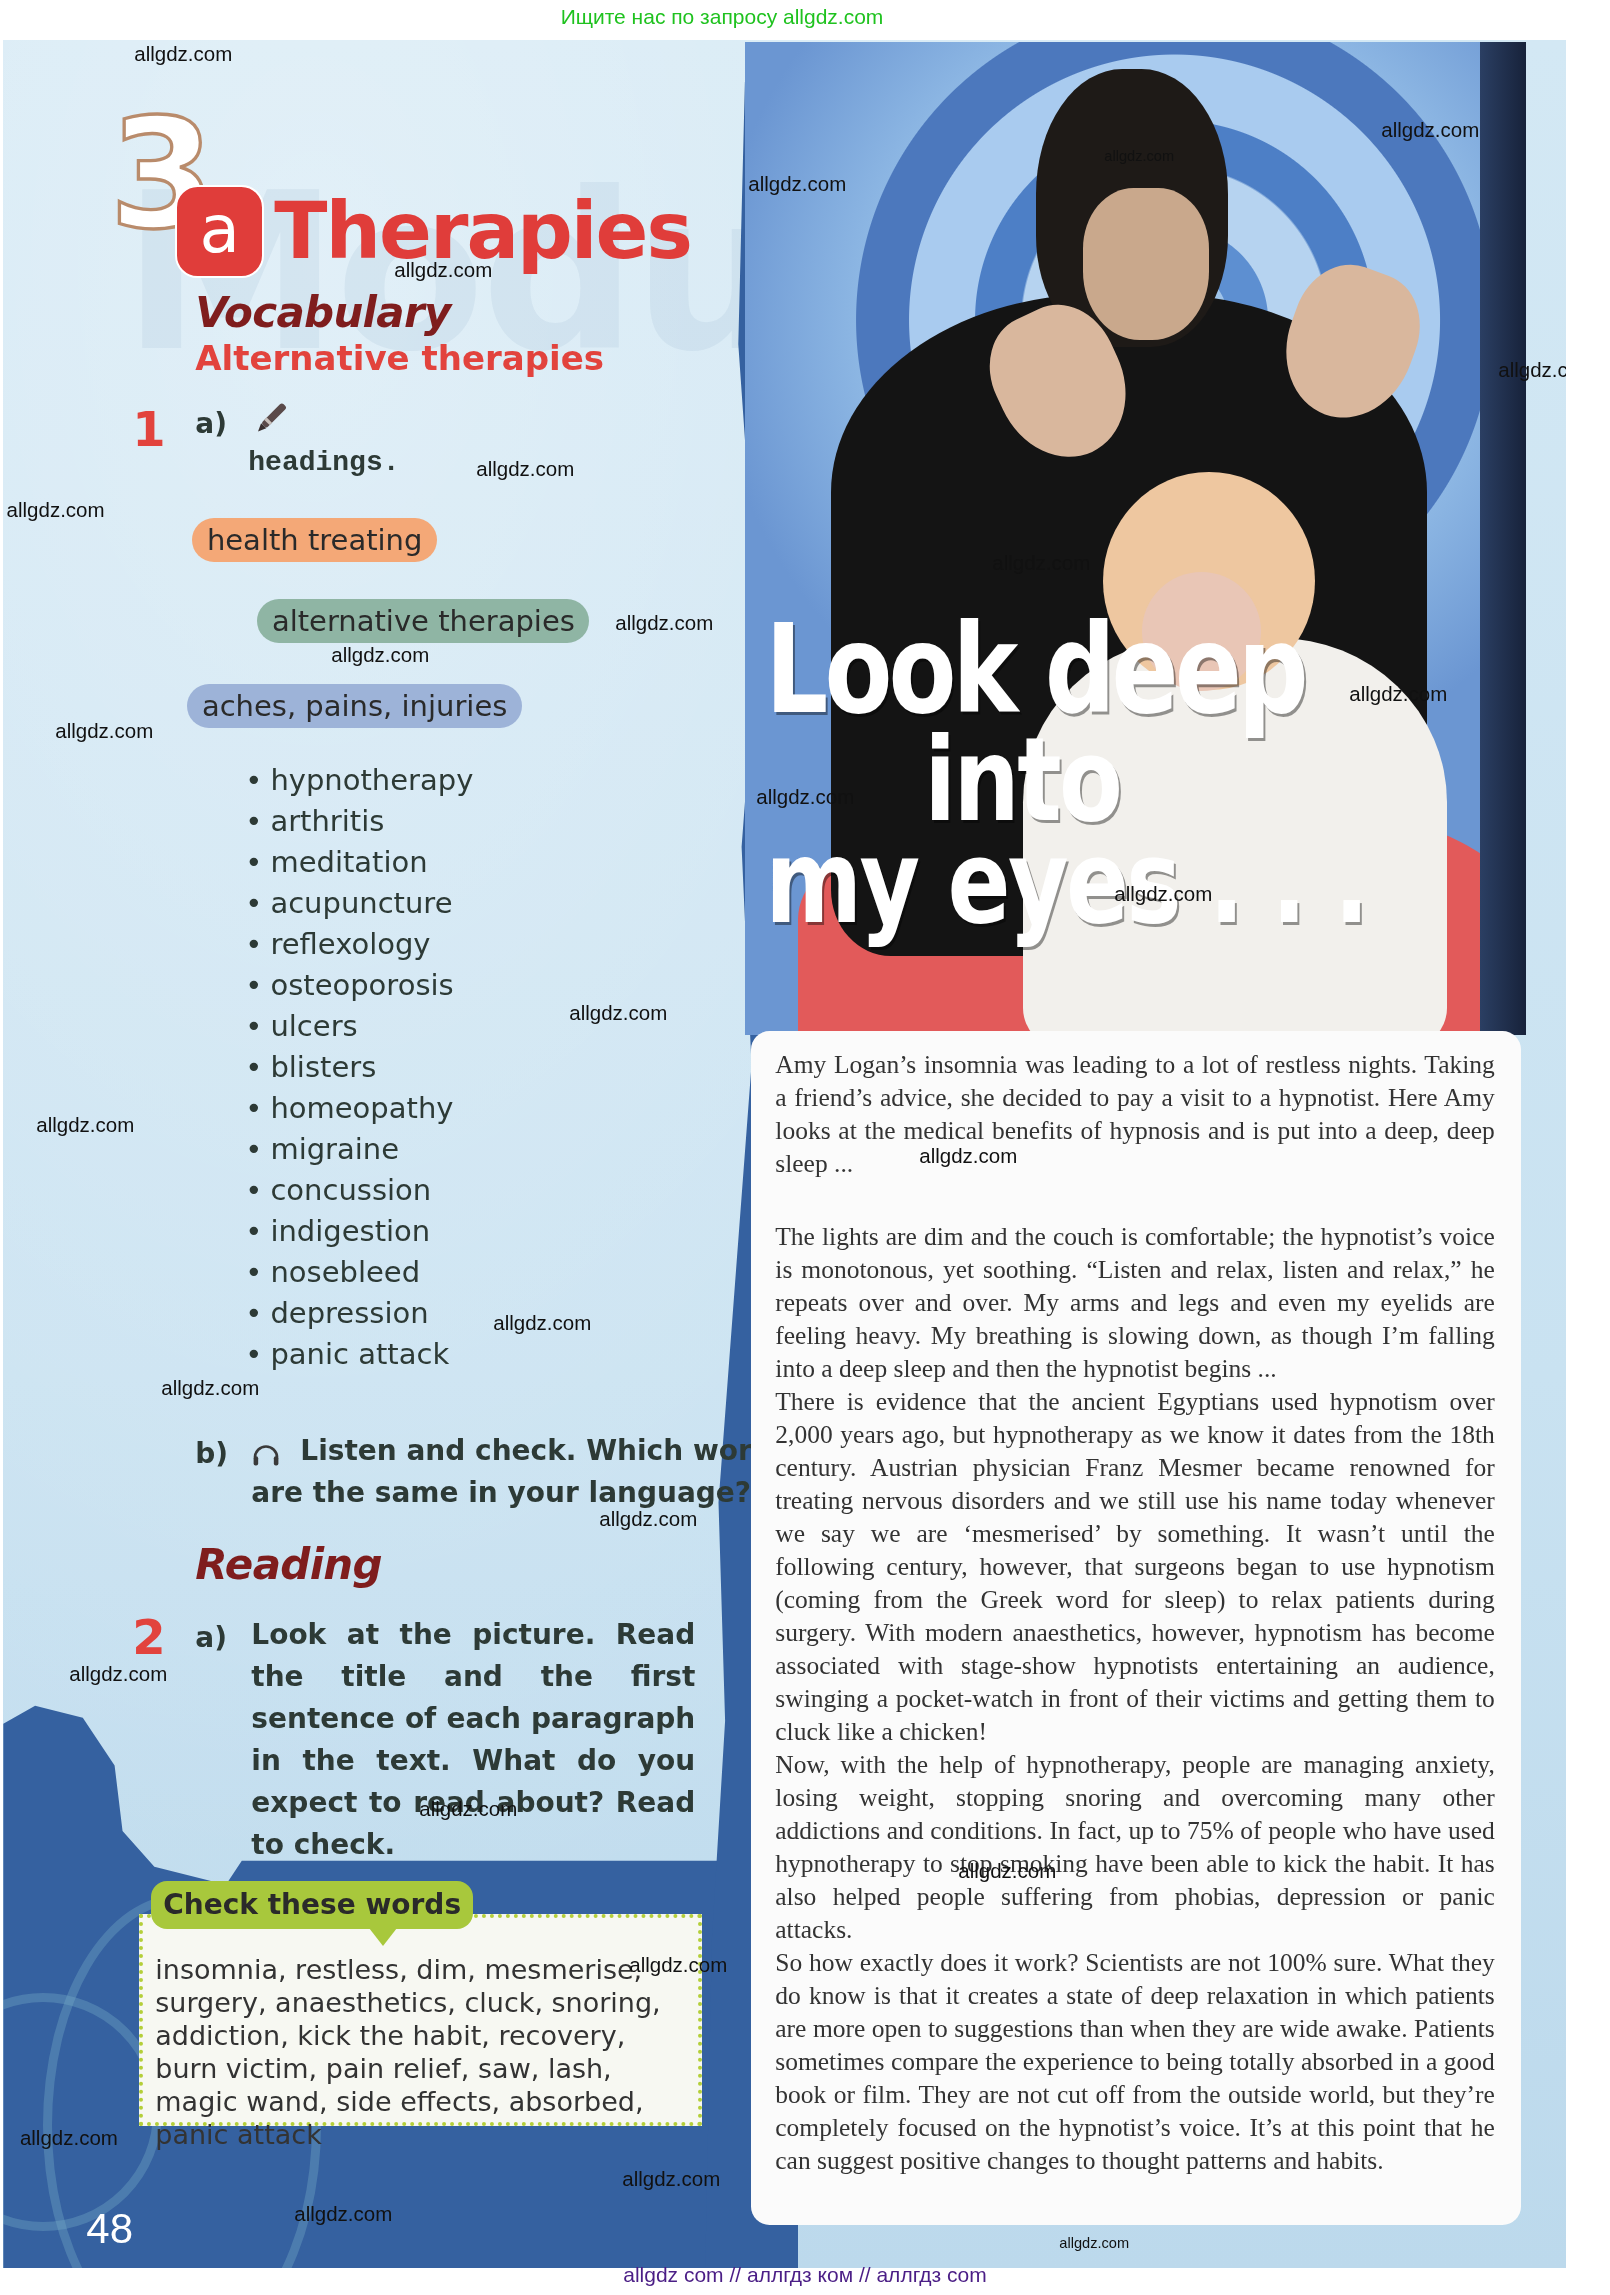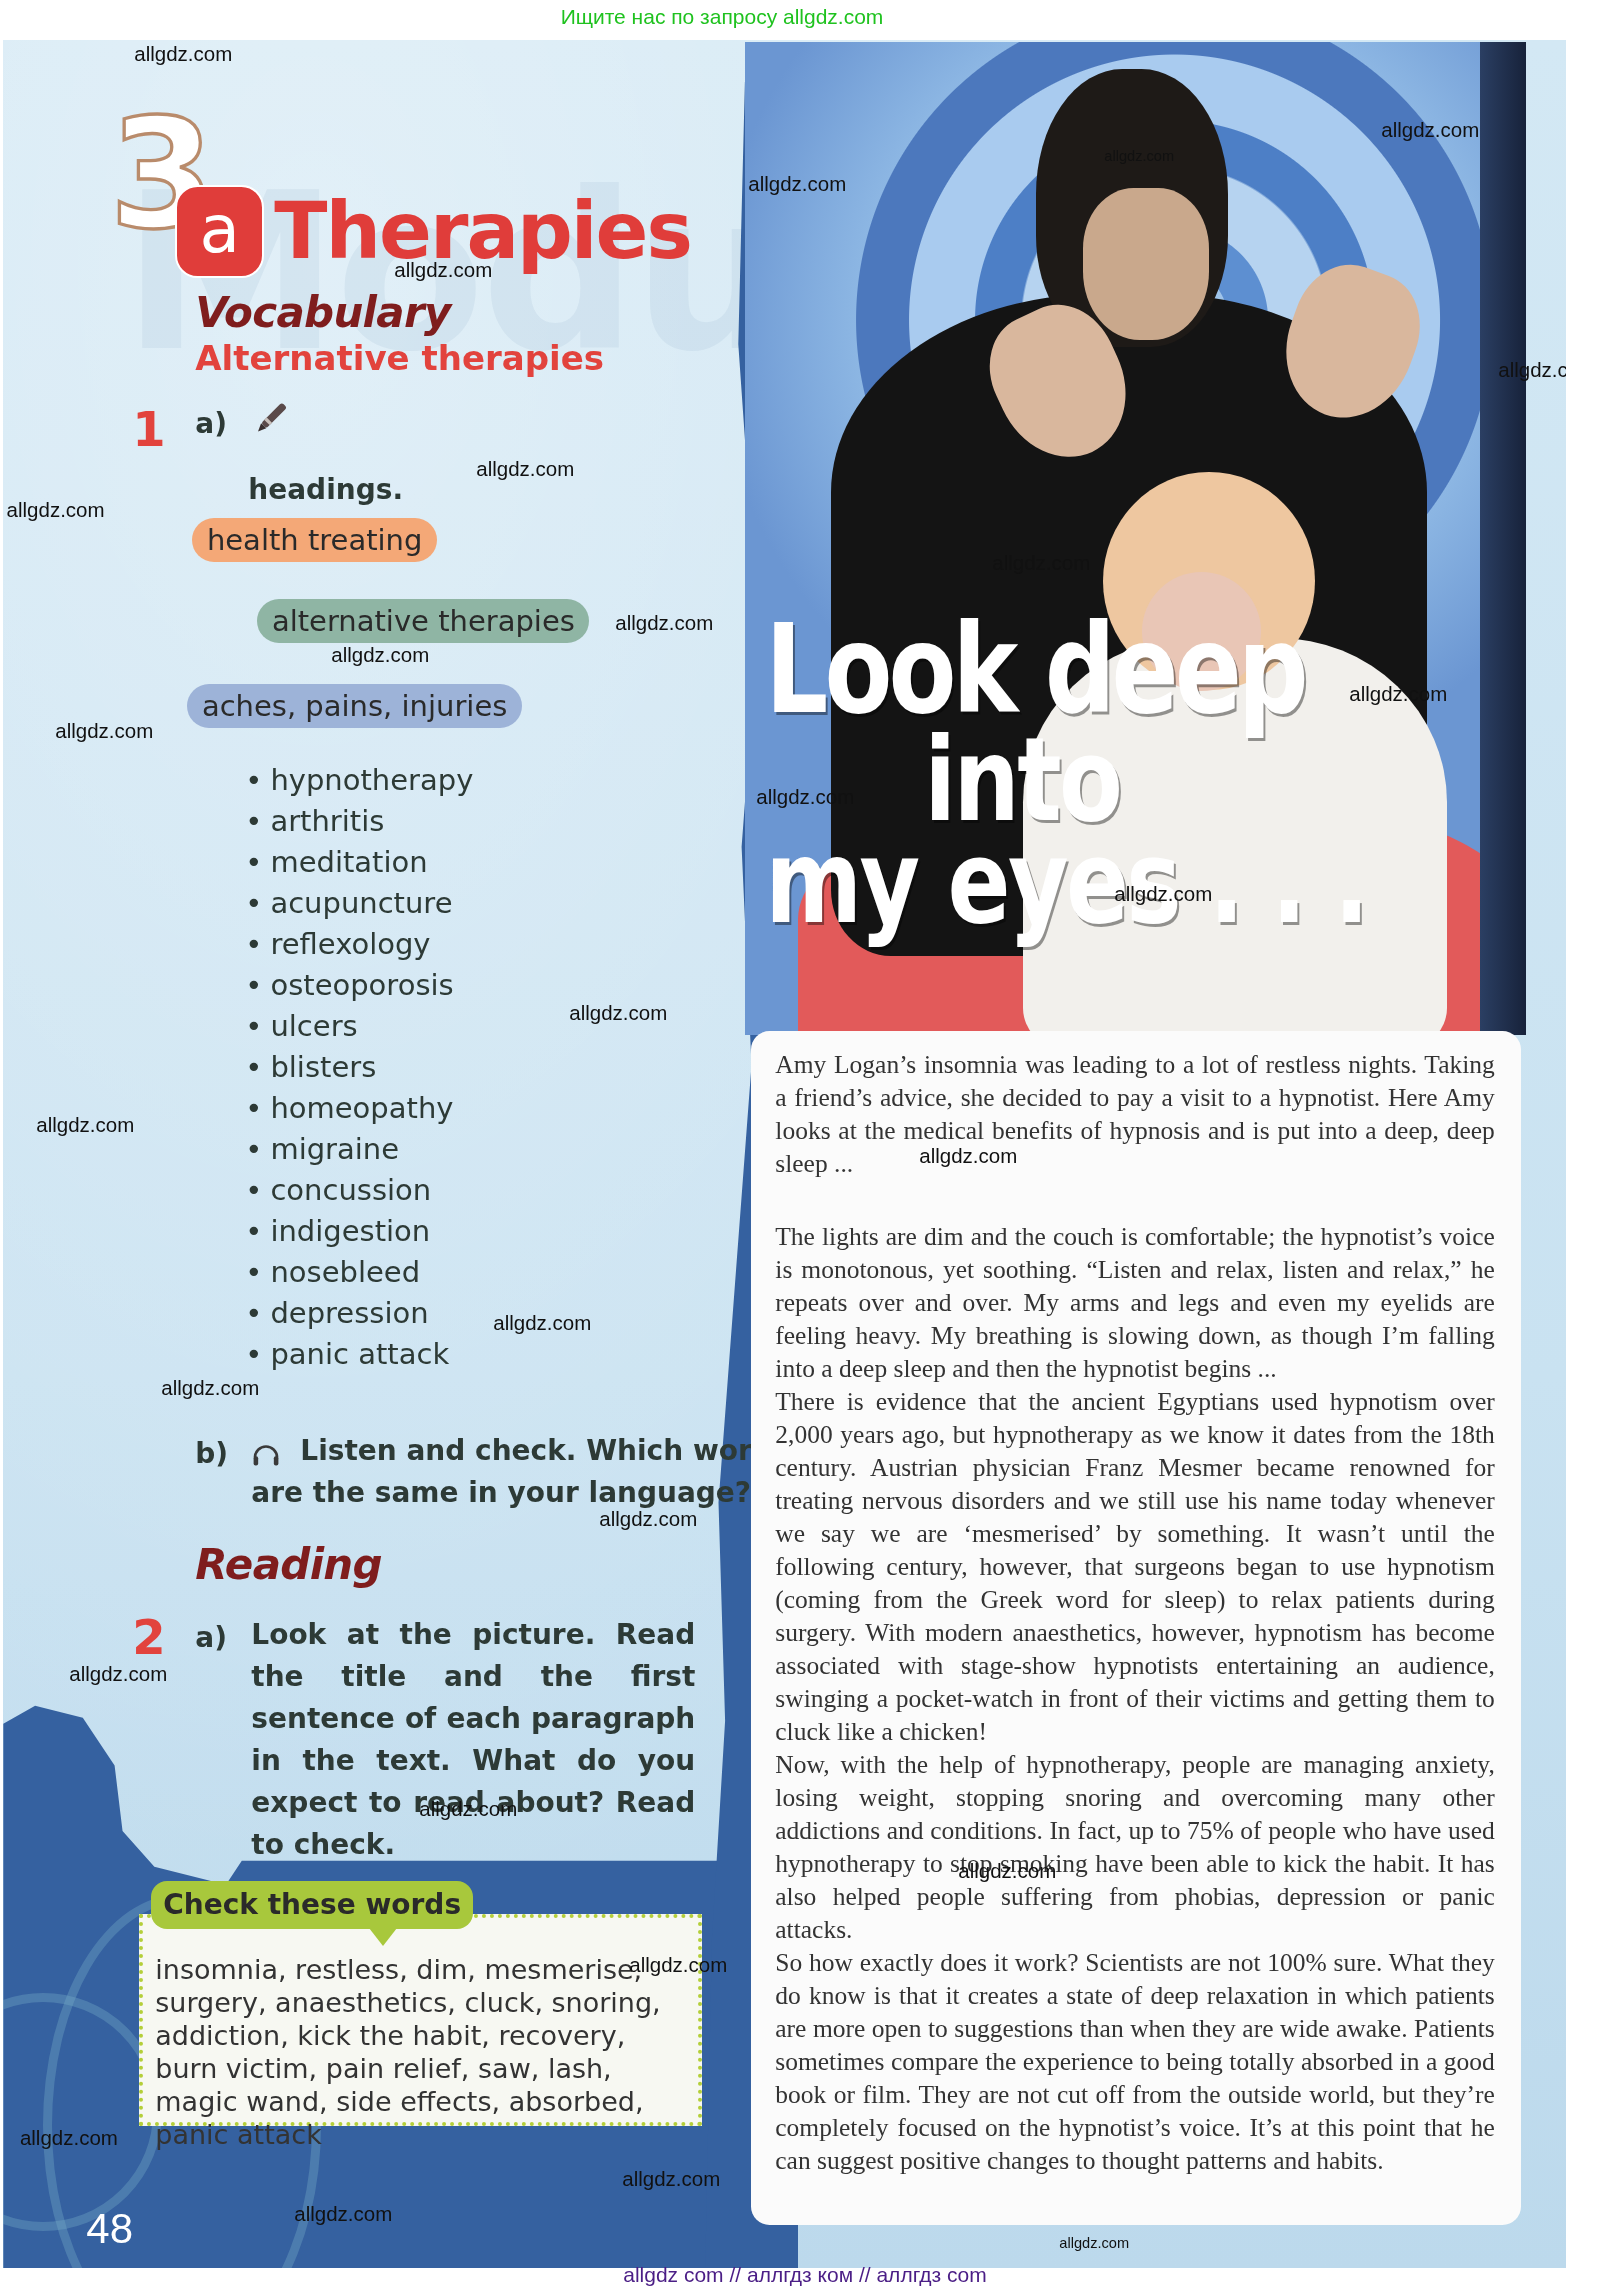--- a/index.html
+++ b/index.html
@@ -207,21 +207,21 @@
   <div class="ex-letter" style="left:192px;top:367px;">a)</div>
   <span class="pen-icon" style="position:absolute;left:248px;top:358px;">
     <svg width="40" height="40" viewBox="0 0 60 60">
         <g transform="rotate(45 30 30)">
           <rect x="25" y="2" width="11" height="44" rx="4" fill="#5a4a4a"></rect>
           <rect x="25" y="34" width="11" height="5" fill="#c9c0bb"></rect>
           <polygon points="25,46 36,46 30.5,58" fill="#3a3030"></polygon>
         </g>
       </svg>
   </span>
-  <div class="instr" style="left:245px;top:429px;">headings.</div>
+  <div class="instr" style="left:245px;top:402px;font-family:Liberation Mono, monospace;">headings.</div>
 
   <div class="pill" style="left:189px;top:478px;background:#f4a877;">health treating</div>
   <div class="pill" style="left:254px;top:559px;background:#8fb5a4;">alternative therapies</div>
   <div class="pill" style="left:184px;top:644px;background:#9db3d8;">aches, pains, injuries</div>
 
   <ul class="word-list" style="top:720px;">
     <li>hypnotherapy</li>
     <li>arthritis</li>
     <li>meditation</li>
     <li>acupuncture</li>

